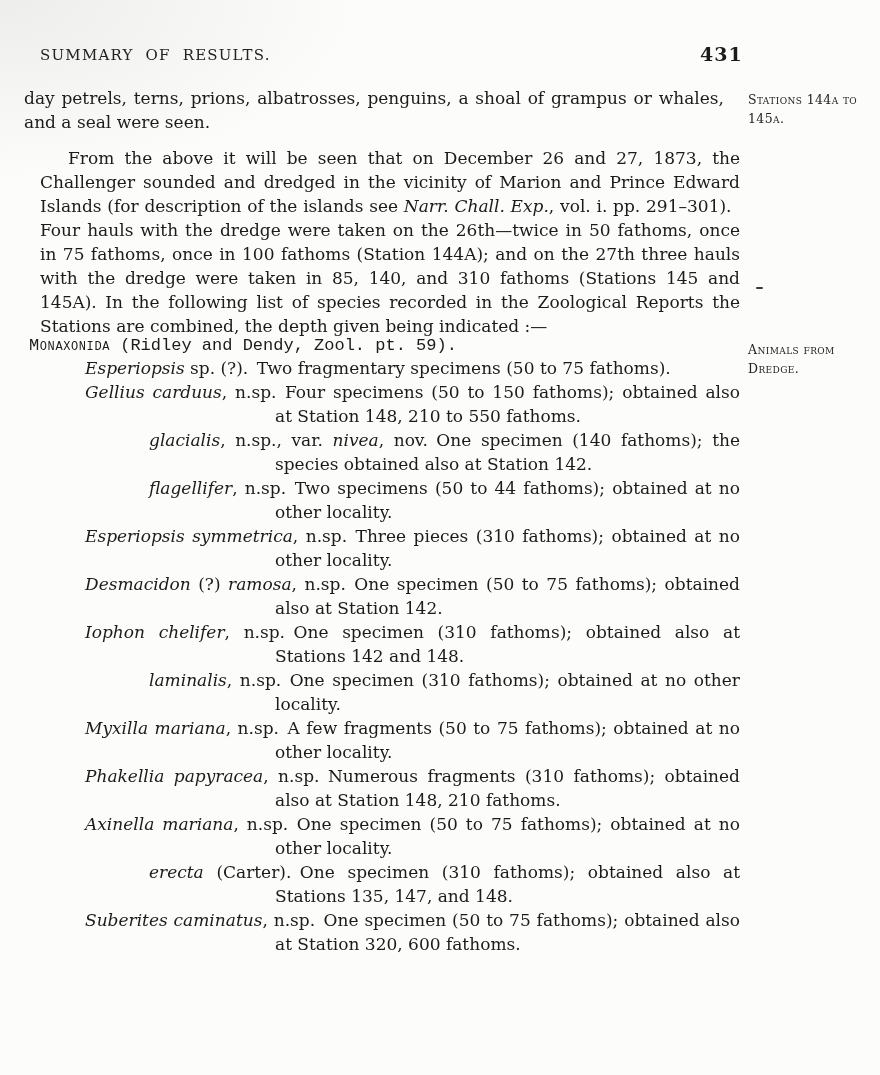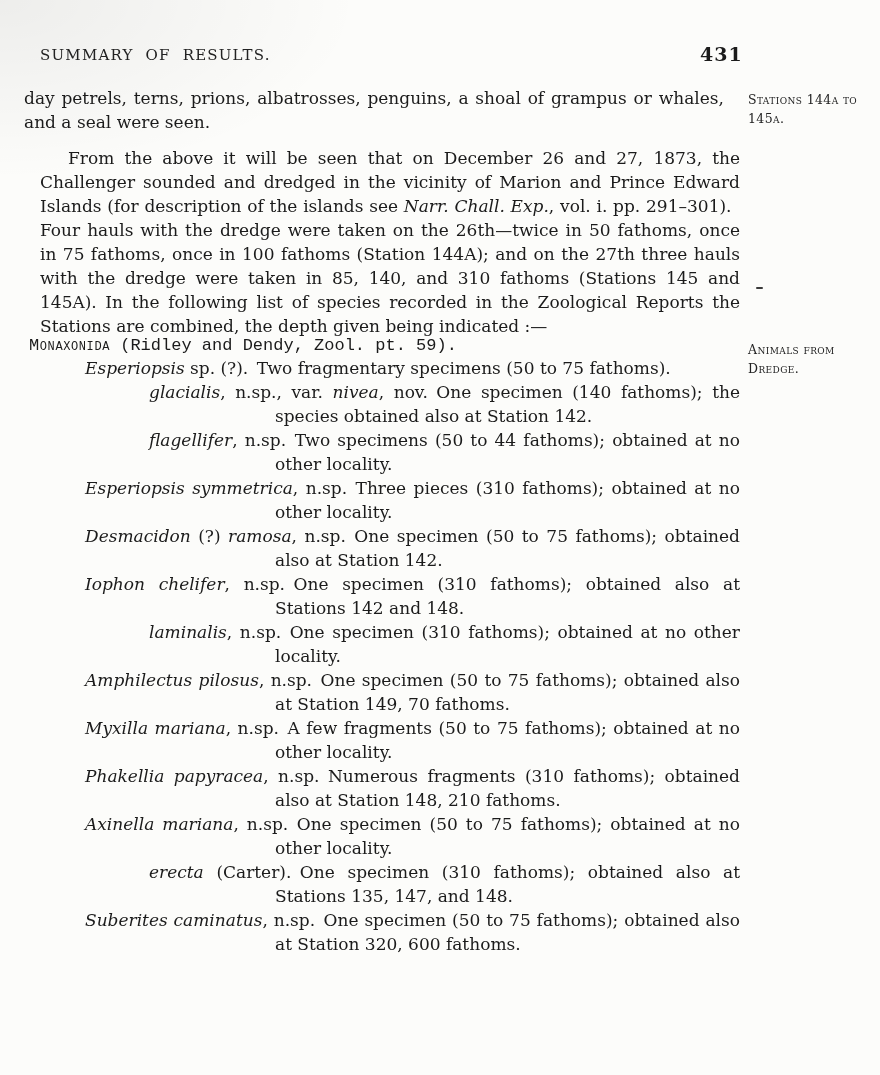--- a/index.html
+++ b/index.html
@@ -77,27 +77,27 @@
   <div class="page-number">431</div>
 
   <p class="para para-continuation">day petrels, terns, prions, albatrosses, penguins, a shoal of grampus or whales, and a seal were seen.</p>
 
   <p class="para para-main"><span>From the above it will be seen that on December 26 and 27, 1873, the Challenger sounded and dredged in the vicinity of Marion and Prince Edward Islands (for description of the islands see </span><span class="italic">Narr. Chall. Exp.</span><span>, vol. i. pp. 291–301). Four hauls with the dredge were taken on the 26th—twice in 50 fathoms, once in 75 fathoms, once in 100 fathoms (Station 144A); and on the 27th three hauls with the dredge were taken in 85, 140, and 310 fathoms (Stations 145 and 145A). In the following list of species recorded in the Zoological Reports the Stations are combined, the depth given being indicated :—</span></p>
 
   <p class="section-heading"><span class="smallcaps">Monaxonida</span><span> (Ridley and Dendy, Zool. pt. 59).</span></p>
 
   <div class="species-list">
       <div class="species-entry"><span class="italic">Esperiopsis</span><span> sp. (?). Two fragmentary specimens (50 to 75 fathoms).</span></div>
+      <div class="species-entry"><span class="italic">Gellius carduus</span><span>, n.sp. Four specimens (50 to 150 fathoms); obtained also at Station 148, 210 to 550 fathoms.</span></div>
       <div class="species-entry"><span class="ditto">„</span><span class="italic">glacialis</span><span>, n.sp., var. </span><span class="italic">nivea</span><span>, nov. One specimen (140 fathoms); the species obtained also at Station 142.</span></div>
       <div class="species-entry"><span class="ditto">„</span><span class="italic">flagellifer</span><span>, n.sp. Two specimens (50 to 44 fathoms); obtained at no other locality.</span></div>
       <div class="species-entry"><span class="italic">Esperiopsis symmetrica</span><span>, n.sp. Three pieces (310 fathoms); obtained at no other locality.</span></div>
       <div class="species-entry"><span class="italic">Desmacidon</span><span> (?) </span><span class="italic">ramosa</span><span>, n.sp. One specimen (50 to 75 fathoms); obtained also at Station 142.</span></div>
       <div class="species-entry"><span class="italic">Iophon chelifer</span><span>, n.sp. One specimen (310 fathoms); obtained also at Stations 142 and 148.</span></div>
       <div class="species-entry"><span class="ditto">„</span><span class="italic">laminalis</span><span>, n.sp. One specimen (310 fathoms); obtained at no other locality.</span></div>
-      <div class="species-entry"><span class="italic">Amphilectus pilosus</span><span>, n.sp. One specimen (50 to 75 fathoms); obtained also at Station 149, 70 fathoms.</span></div>
       <div class="species-entry"><span class="italic">Myxilla mariana</span><span>, n.sp. A few fragments (50 to 75 fathoms); obtained at no other locality.</span></div>
       <div class="species-entry"><span class="italic">Phakellia papyracea</span><span>, n.sp. Numerous fragments (310 fathoms); obtained also at Station 148, 210 fathoms.</span></div>
       <div class="species-entry"><span class="italic">Axinella mariana</span><span>, n.sp. One specimen (50 to 75 fathoms); obtained at no other locality.</span></div>
       <div class="species-entry"><span class="ditto">„</span><span class="italic">erecta</span><span> (Carter). One specimen (310 fathoms); obtained also at Stations 135, 147, and 148.</span></div>
       <div class="species-entry"><span class="italic">Suberites caminatus</span><span>, n.sp. One specimen (50 to 75 fathoms); obtained also at Station 320, 600 fathoms.</span></div>
     </div>
 
   <div class="margin-note margin-note-stations">Stations 144a to 145a.</div>
 
   <div class="margin-note margin-note-animals">Animals from Dredge.</div>

